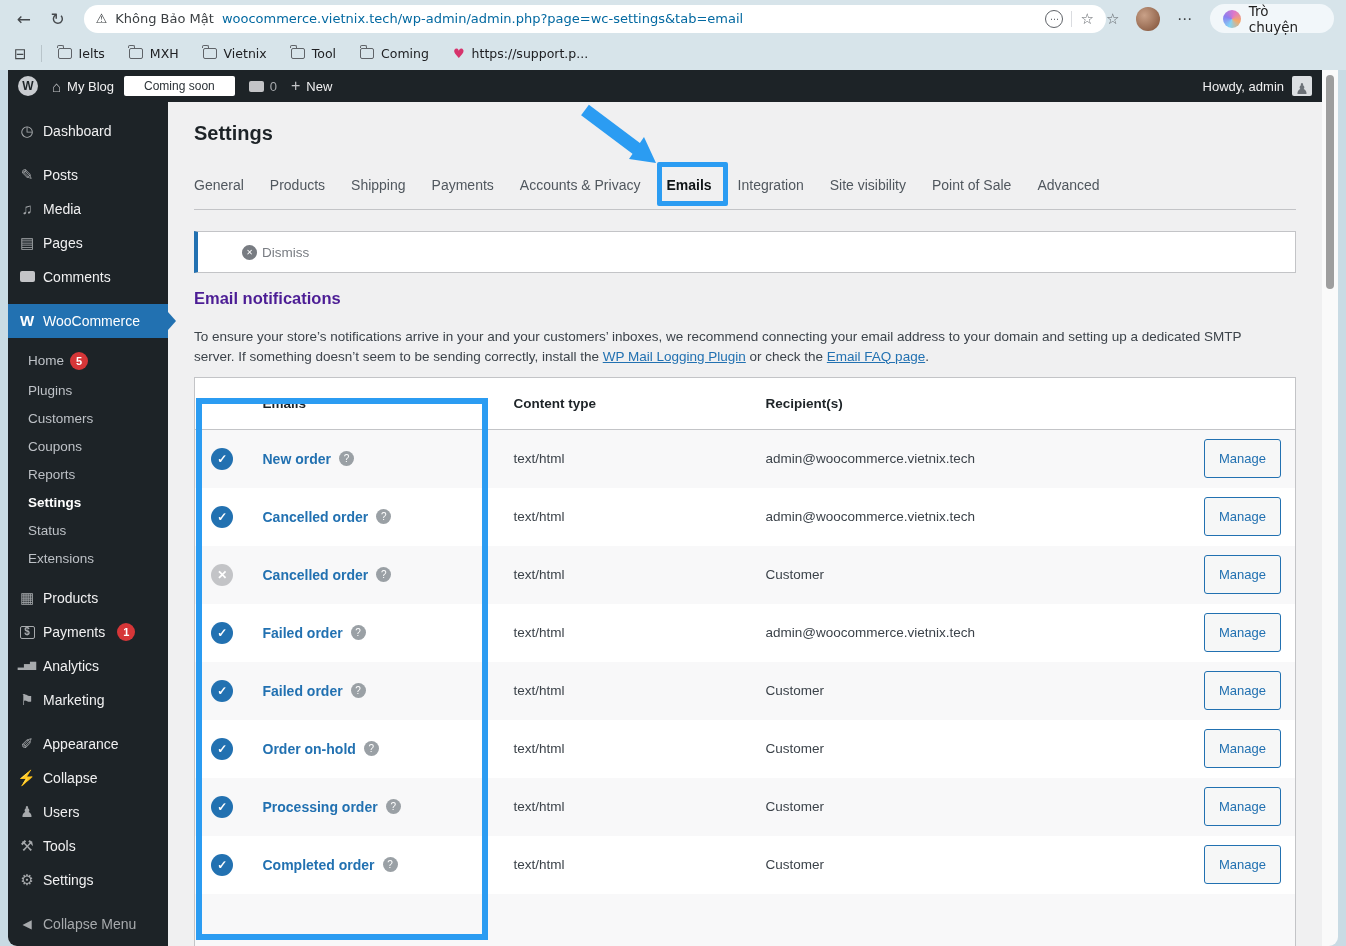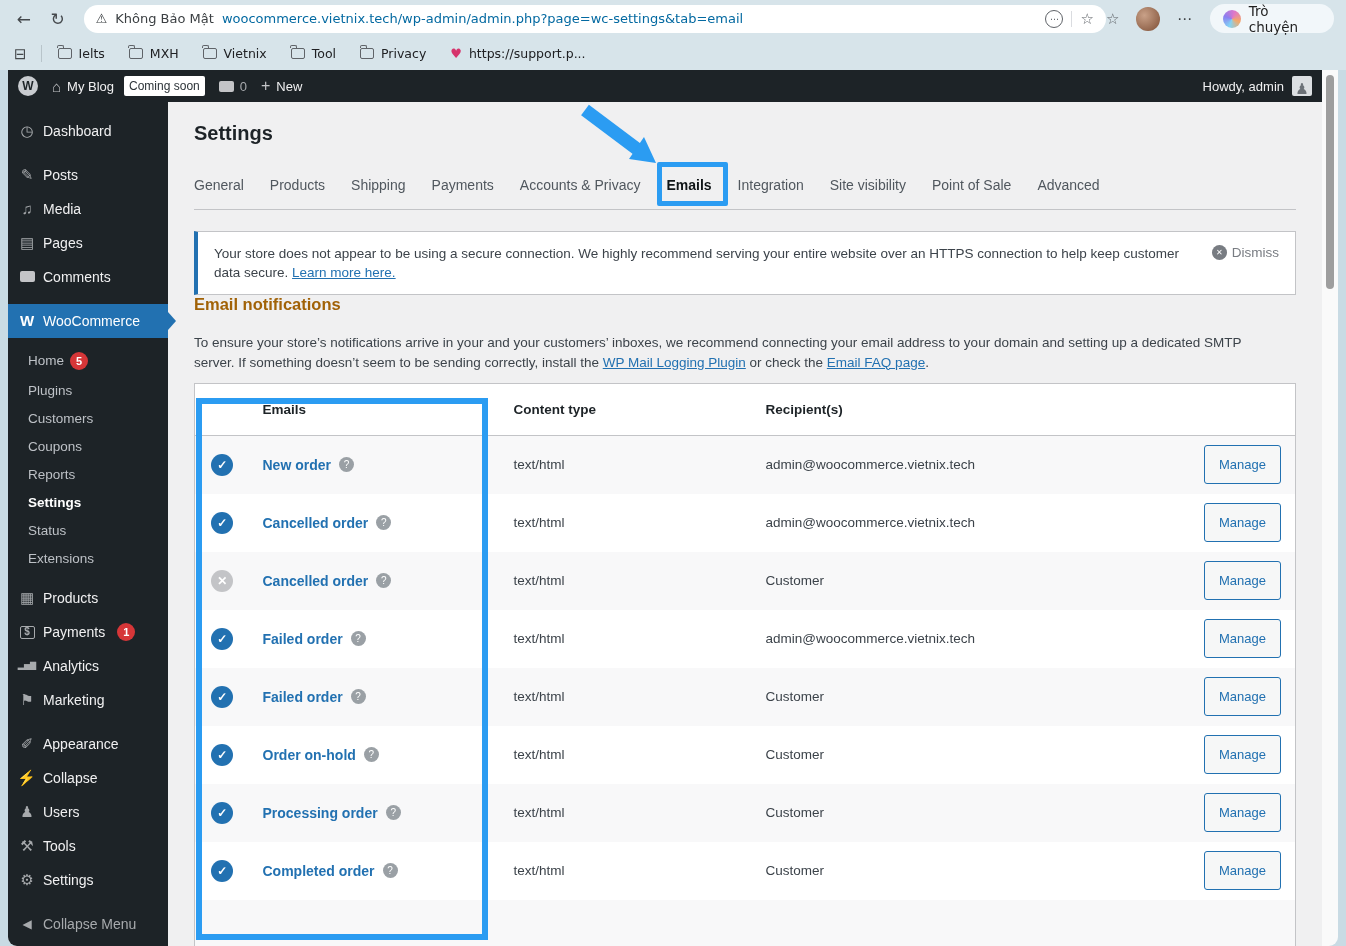--- a/index.html
+++ b/index.html
@@ -53,21 +53,21 @@
   .scrolltrack { width:16px; background:#fafafa; border-radius:0 0 9px 0; position:relative; flex:none; }
   .scrollthumb { position:absolute; left:4px; top:5px; width:8px; height:214px; background:#9e9e9e; border-radius:4px; }
 
   
   .adminbar { height:32px; background:#1d2327; display:flex; align-items:center; padding:0 10px;
     gap:14px; color:#c3c4c7; font-size:13px; flex:none; }
   .wplogo { width:20px; height:20px; border-radius:50%; background:#c9ccd0; color:#1d2327;
     display:flex; align-items:center; justify-content:center; font-weight:bold; font-size:12px; cursor:pointer; }
   .abitem { display:flex; align-items:center; gap:6px; color:#f0f0f1; cursor:pointer; }
   .homeicon { font-size:15px; color:#c3c4c7; }
-  .csbadge { background:#fff; color:#2c3338; border-radius:2px; padding:3px 5px; font-size:12px; margin-left:-4px; }
+  .csbadge { background:#fff; color:#2c3338; border-radius:2px; padding:3px 20px; font-size:12px; margin-left:-4px; }
   .bubble { width:15px; height:11px; background:#c3c4c7; border-radius:2px; position:relative; display:inline-block; }
   .bubble::after { content:''; position:absolute; left:2px; bottom:-4px; border:4px solid transparent;
     border-top-color:#c3c4c7; border-left-width:2px; border-right-width:2px; }
   .ccount { color:#a7aaad; }
   .plus { font-size:16px; color:#c3c4c7; }
   .abright { margin-left:auto; display:flex; align-items:center; gap:8px; color:#f0f0f1; }
   .avatar-wp { width:20px; height:20px; background:#dcdfe2; color:#6c7177; display:flex;
     align-items:flex-end; justify-content:center; font-size:15px; line-height:1; overflow:hidden; border-radius:2px; }
 
   
@@ -100,21 +100,21 @@
   .tab { display:inline-block; margin-right:26px; font-size:14px; color:#50575e; line-height:17px;
     padding-bottom:7px; text-decoration:none; cursor:pointer; }
   .tab.active { color:#101517; font-weight:bold; border-bottom:3px solid #3c434a; }
   .notice { margin-top:21px; background:#fff; border:1px solid #c3c4c7; border-left:4px solid var(--wpblue);
     padding:12px 16px; display:flex; align-items:flex-start; font-size:13.5px; color:#3c434a; }
   .ntext { line-height:19px; flex:1; max-width:1000px; }
   .nlink { color:var(--wpblue); text-decoration:underline; cursor:pointer; }
   .dismiss { color:#787c82; display:flex; align-items:center; gap:5px; margin-left:28px; margin-top:1px; cursor:pointer; }
   .dicon { width:15px; height:15px; border-radius:50%; background:#787c82; color:#fff; font-size:8px;
     display:flex; align-items:center; justify-content:center; }
-  h2.sectitle { margin:0 0 0; font-size:16.5px; font-weight:bold; color:#a16207; }
+  h2.sectitle { margin:16px 0 0; font-size:16.5px; font-weight:bold; color:#4c1d95; }
   .intro { margin:17px 0 0; font-size:13.5px; color:#3c434a; line-height:17px; }
   .intro2 { margin-top:19px; line-height:19.5px; max-width:1080px; }
   .ilink { color:var(--wpblue); text-decoration:underline; cursor:pointer; }
 
   table.emails { margin-top:11px; width:100%; border-collapse:collapse; background:#fff;
     border:1px solid #c3c4c7; font-size:13.5px; color:#3c434a; }
   table.emails th { height:52px; text-align:left; border-bottom:1px solid #c3c4c7;
     font-size:13.5px; color:#1d2327; font-weight:bold; }
   th.c-email, td.c-email { padding-left:13px; }
   table.emails tbody tr { height:58px; }
@@ -173,21 +173,21 @@
           <span class="folder"></span>
           <span>MXH</span>
         </span><span class="bm">
           <span class="folder"></span>
           <span>Vietnix</span>
         </span><span class="bm">
           <span class="folder"></span>
           <span>Tool</span>
         </span><span class="bm">
           <span class="folder"></span>
-          <span>Privacy</span>
+          <span>Coming</span>
         </span><span class="bm">
           <span class="heart">♥</span>
           <span>https://support.p...</span>
         </span></span>
   </div>
 </div>
 
 <div class="viewport">
   <div class="window">
 
@@ -310,24 +310,20 @@
             <span class="icn">◀</span>
             <span>Collapse Menu</span>
           </div>
         </div>
 
       <div class="content">
         <h1 class="pagetitle">Settings</h1>
         <div class="tabs" id="tabs"><a class="tab">General</a><a class="tab">Products</a><a class="tab">Shipping</a><a class="tab">Payments</a><a class="tab">Accounts &amp; Privacy</a><a class="tab active">Emails</a><a class="tab">Integration</a><a class="tab">Site visibility</a><a class="tab">Point of Sale</a><a class="tab">Advanced</a></div>
 
         <div class="notice">
-          <p class="ntext">
-            <span>Your store does not appear to be using a secure connection. We highly recommend serving your entire website over an HTTPS connection to help keep customer data secure.</span>
-            <a class="nlink">Learn more here.</a>
-          </p>
           <span class="dismiss">
             <span class="dicon">✕</span>
             <span>Dismiss</span>
           </span>
         </div>
 
         <h2 class="sectitle">Email notifications</h2>
         <p class="intro intro2"><span>To ensure your store’s notifications arrive in your and your customers’ inboxes, we recommend connecting your email address to your domain and setting up a dedicated SMTP server. If something doesn’t seem to be sending correctly, install the </span><a class="ilink">WP Mail Logging Plugin</a><span> or check the </span><a class="ilink">Email FAQ page</a><span>.</span></p>
 
         <table class="emails">

